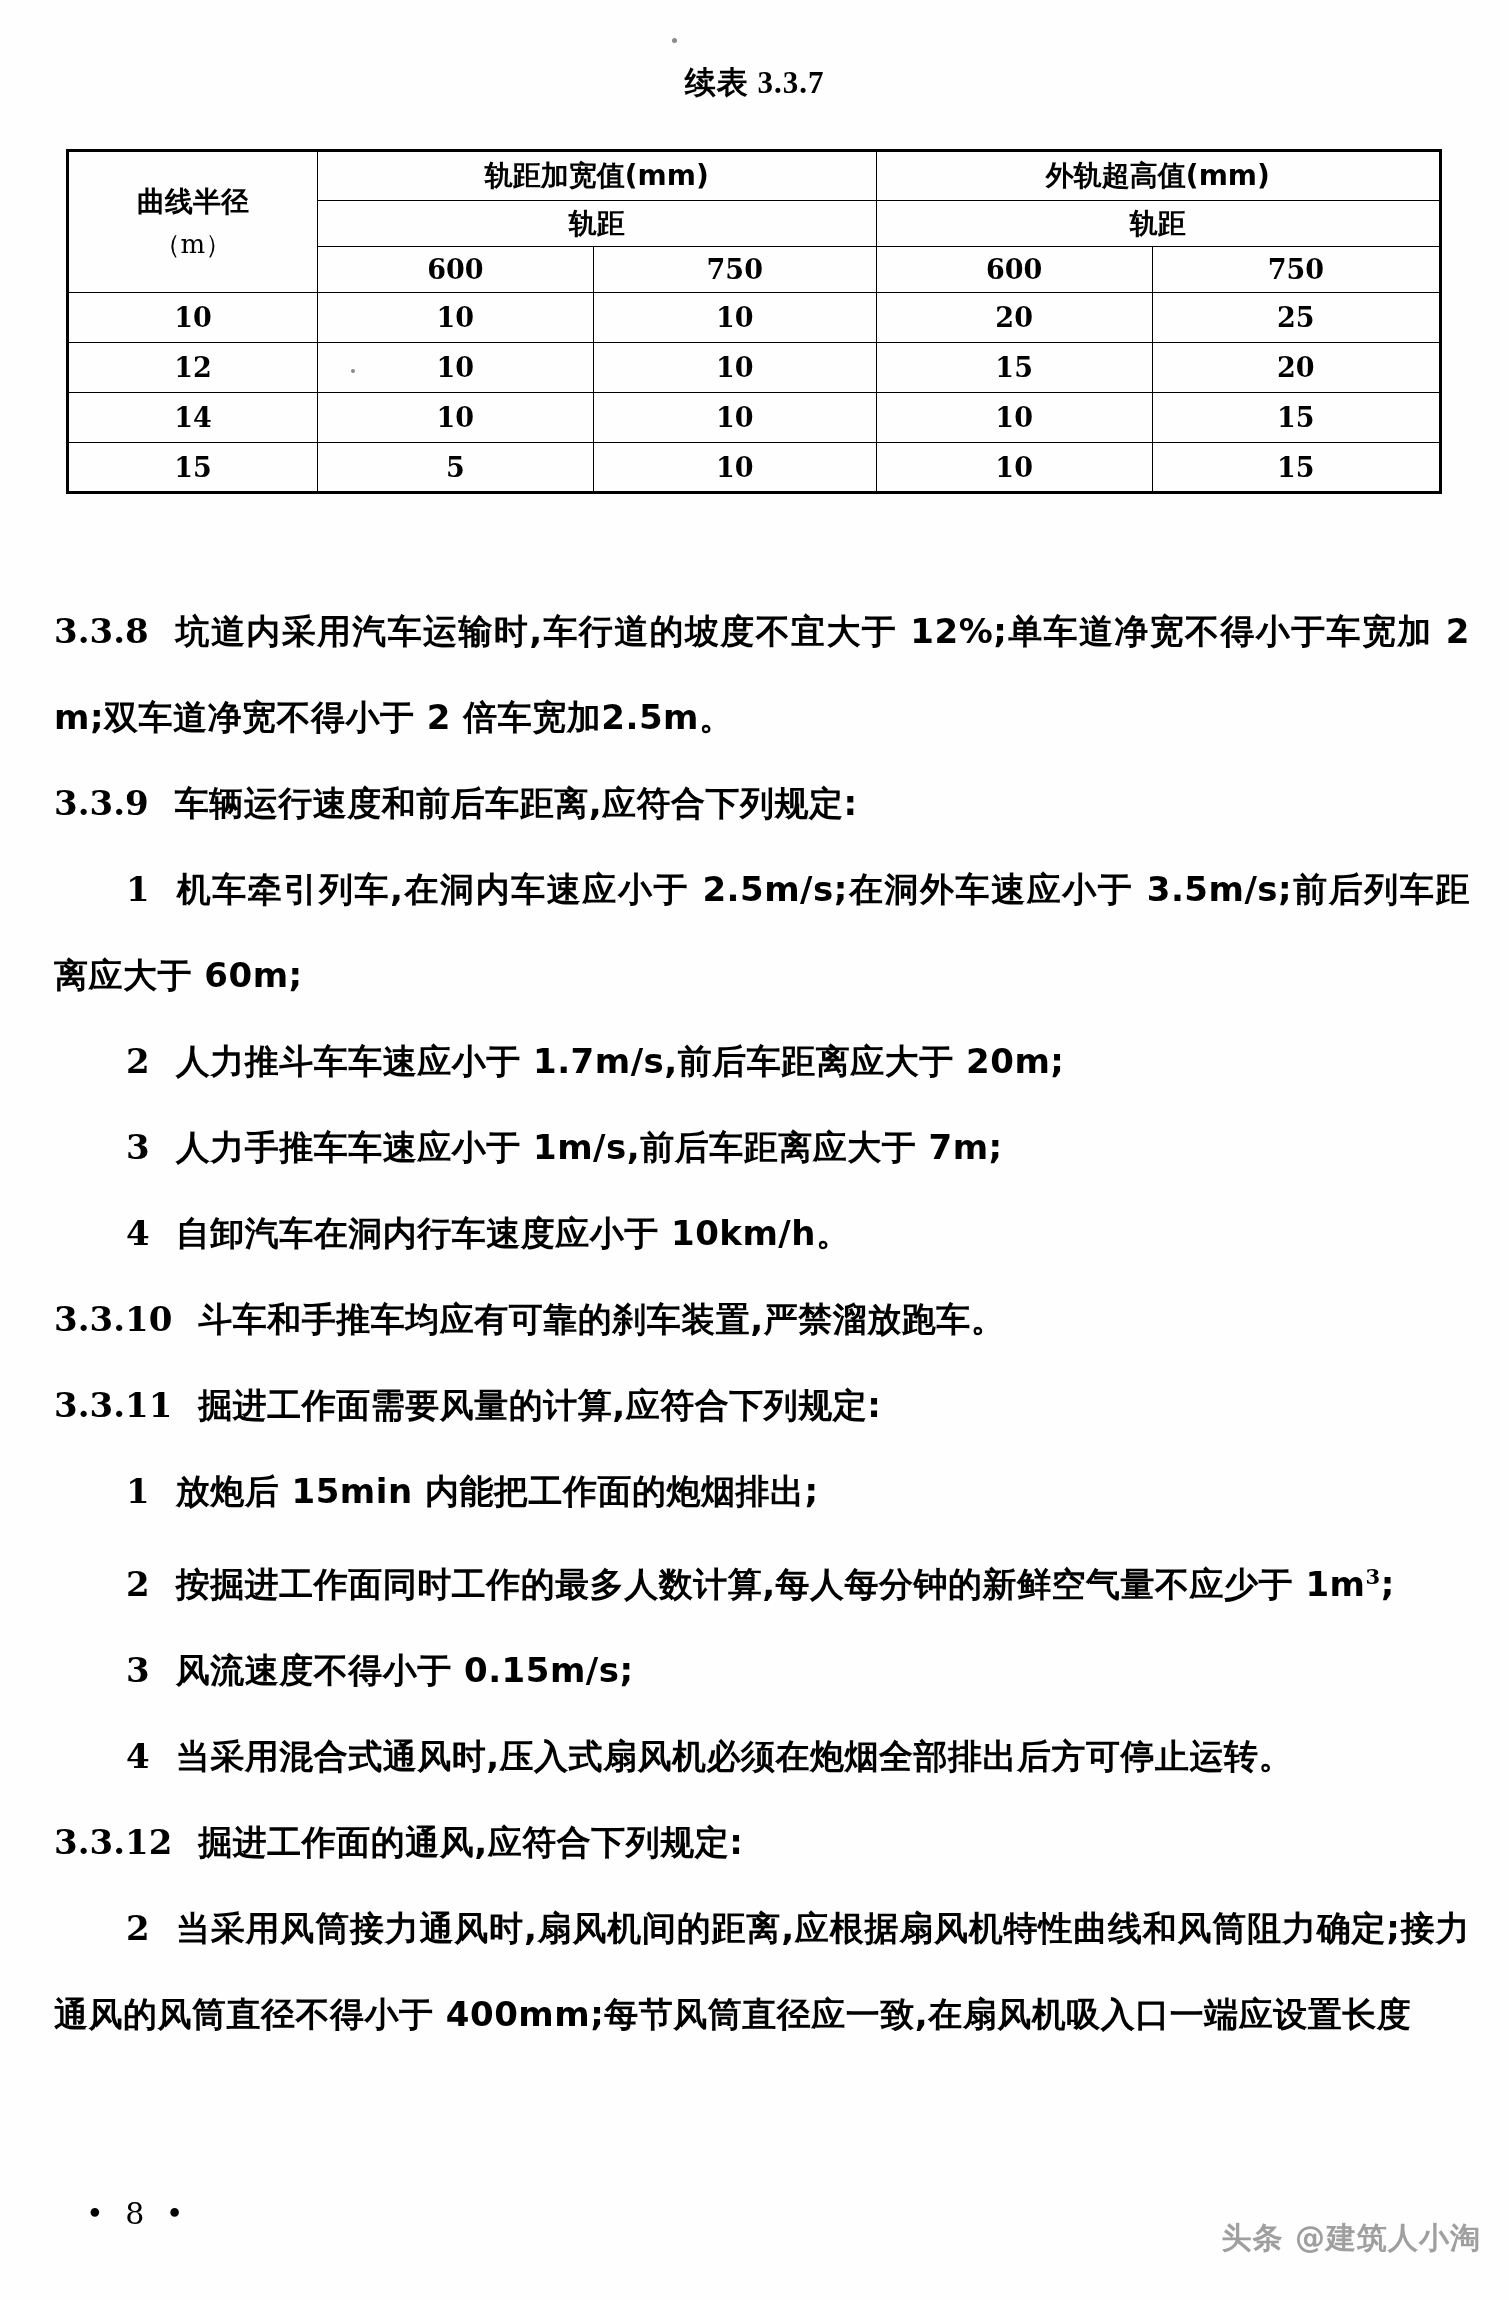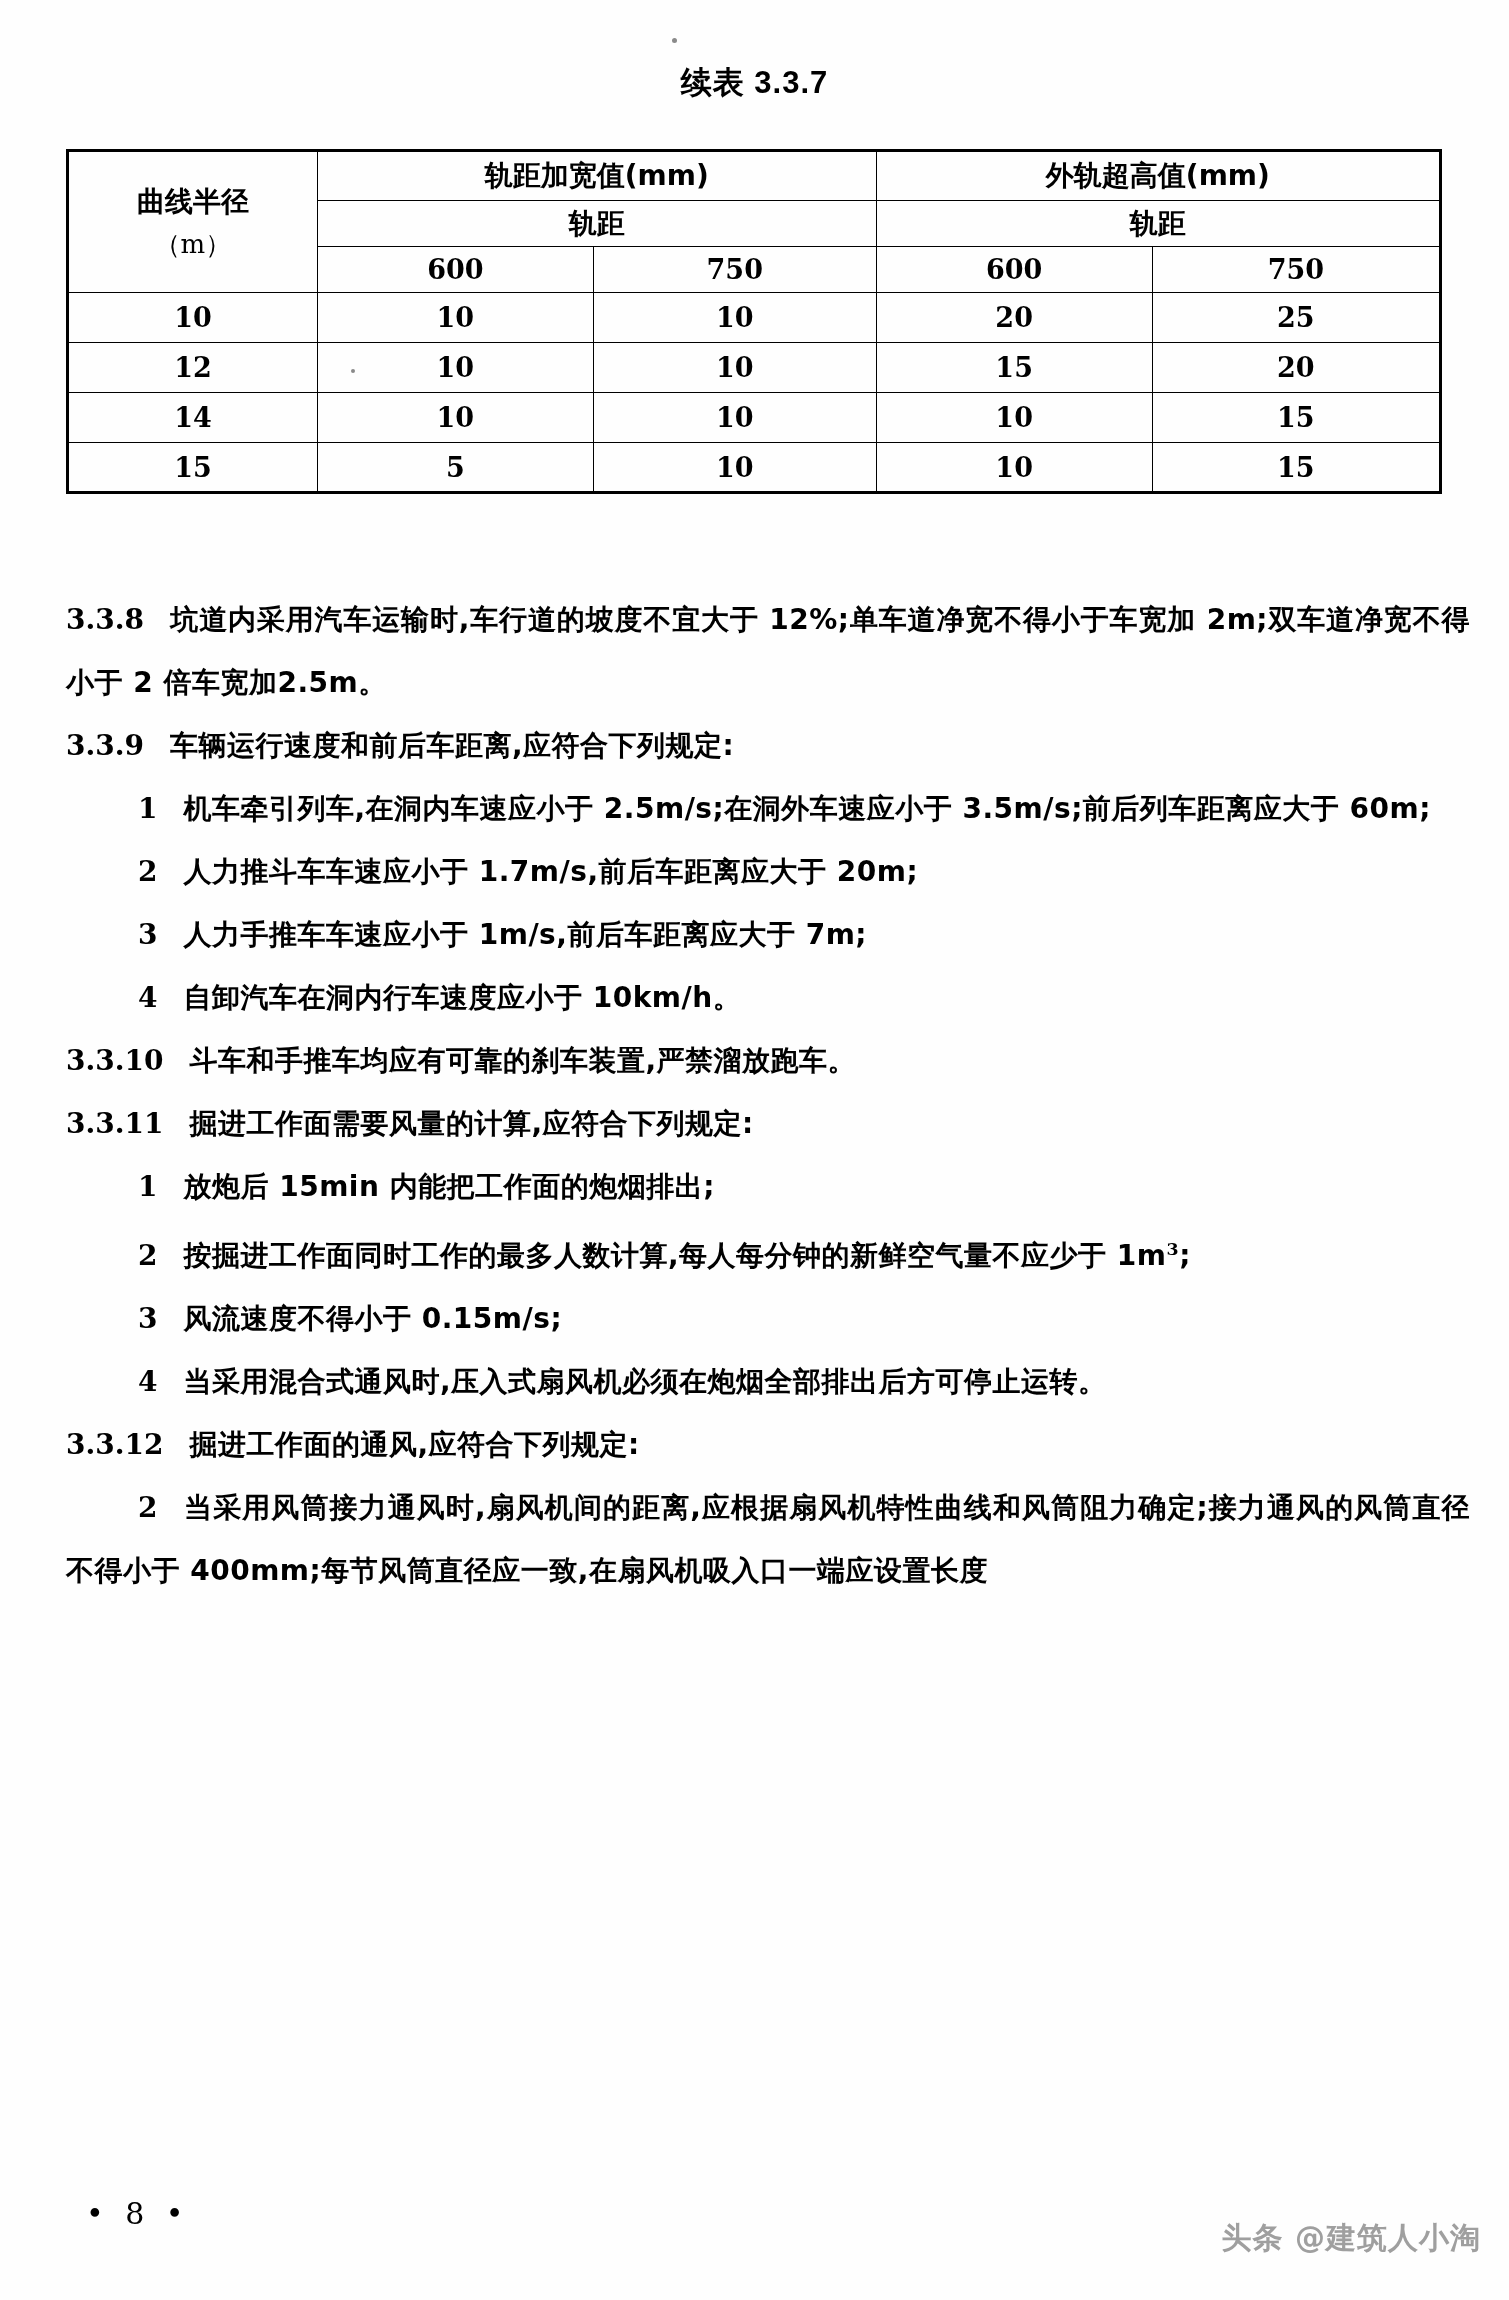--- a/index.html
+++ b/index.html
@@ -20,21 +20,21 @@
     box-sizing: border-box;
   }
 
   
   .table-caption {
     position: absolute;
     top: 62px;
     left: 0;
     width: 1509px;
     text-align: center;
-    font-family: Liberation Sans, sans-serif;
+    font-family: Liberation Serif, serif;
     font-weight: bold;
     font-size: 31px;
     letter-spacing: 1px;
   }
 
   
   .tbl-wrap {
     position: absolute;
     top: 140px;
     left: 66px;
@@ -82,23 +82,23 @@
   
   .body {
     position: absolute;
     top: 588px;
     left: 50px;
     width: 1420px;
   }
   .para {
     font-family: "DejaVu Sans", "Liberation Sans", sans-serif;
     font-weight: bold;
-    font-size: 28px;
-    line-height: 63px;
-    margin: 0 0 0 16px;
+    font-size: 34px;
+    line-height: 86px;
+    margin: 0 0 0 4px;
     text-align: justify;
     text-justify: inter-character;
     letter-spacing: 0.5px;
     word-break: break-all;
   }
   .para.lvl1 { text-indent: 0; }
   .para.lvl2 { text-indent: 72px; }
   .num {
     font-family: "DejaVu Serif", "Liberation Serif", serif;
     font-weight: bold;

